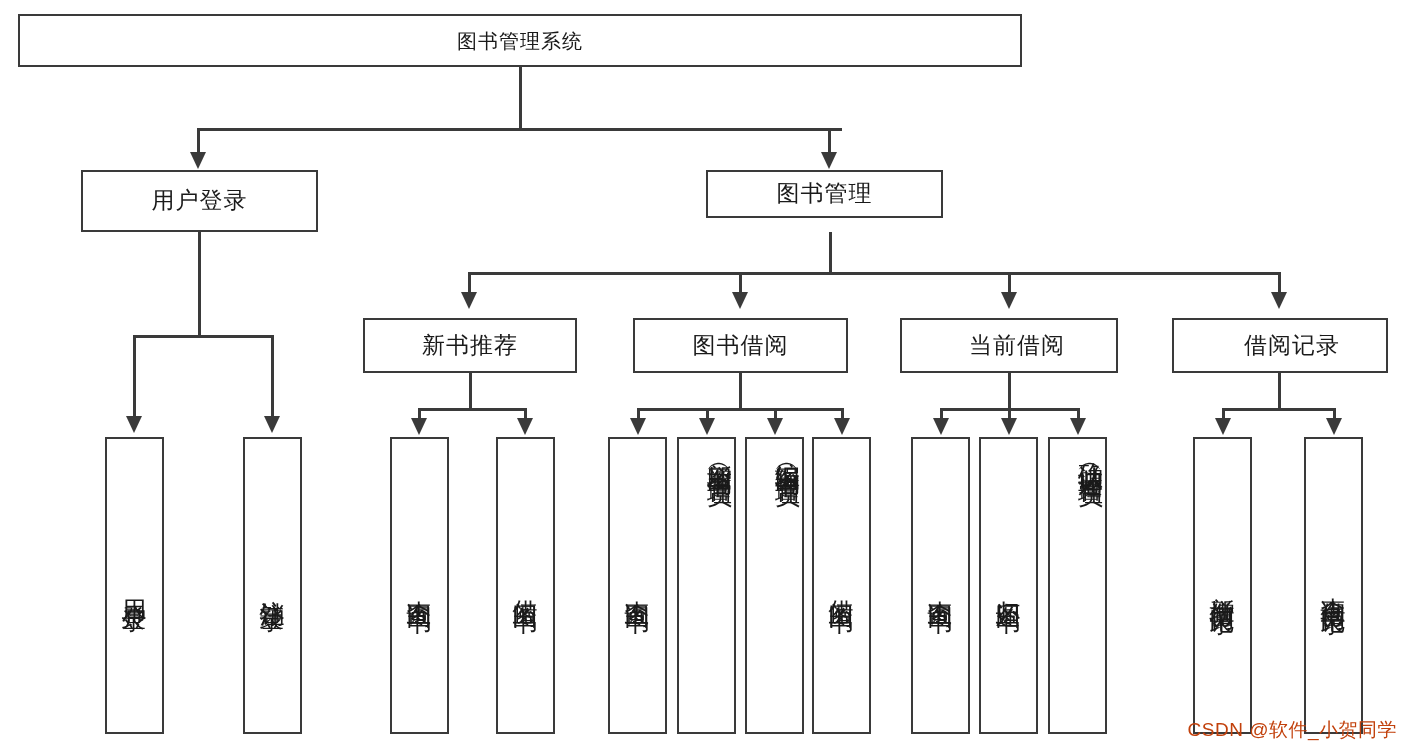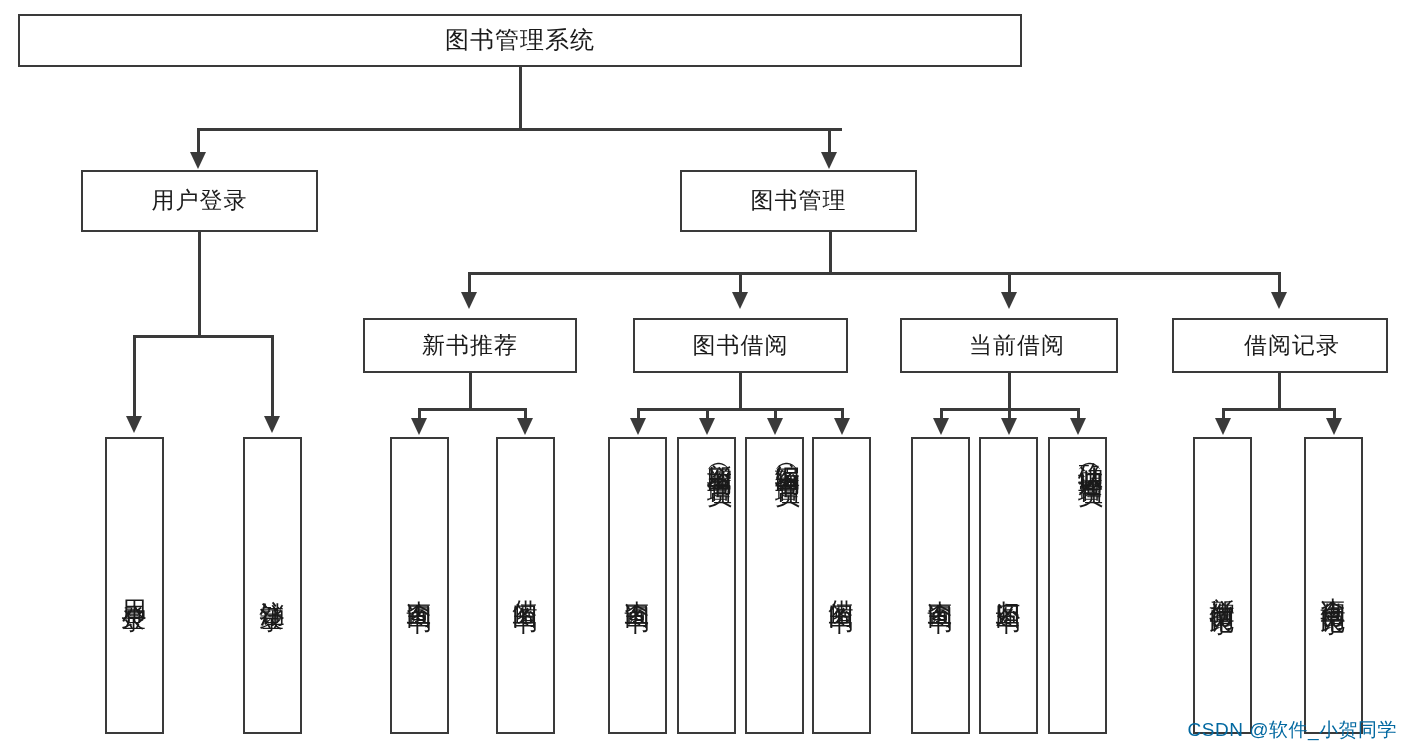--- a/index.html
+++ b/index.html
@@ -23,21 +23,21 @@
     align-items:center;
     justify-content:center;
     color:#1a1a1a;
     letter-spacing:1px;
   }
   .node.horiz{
     font-size:23px;
     line-height:1.1;
   }
   .node.root{
-    font-size:24px;
+    font-size:20px;
   }
   
   .node.vert{
     writing-mode:vertical-rl;
     text-orientation:upright;
     font-size:25px;
     line-height:1.12;
     align-items:flex-start;
     justify-content:flex-start;
     padding-top:4px;
@@ -65,21 +65,21 @@
     border-left:8px solid transparent;
     border-right:8px solid transparent;
     border-top:17px solid #3a3a3a;
   }
   
   #watermark{
     position:absolute;
     right:8px;
     bottom:4px;
     font-size:19px;
-    color:#0369a1;
+    color:#c2410c;
     letter-spacing:0.5px;
     white-space:nowrap;
     font-family:"Liberation Sans","DejaVu Sans",sans-serif;
     margin-left:41px;
   }
 </style>
 </head>
 <body>
 
 <div id="diagram">
@@ -90,21 +90,21 @@
 
   <div class="hline" style="left:197px;top:128px;width:645px;"></div>
 
   <div class="vline" style="left:197px;top:128px;height:27px;"></div>
   <div class="arrow" style="left:190px;top:152px;"></div>
   <div class="vline" style="left:828px;top:128px;height:27px;"></div>
   <div class="arrow" style="left:821px;top:152px;"></div>
 
   <div class="node horiz" style="left:81px;top:170px;width:237px;height:62px;">用户登录</div>
 
-  <div class="node horiz" style="left:680px;top:170px;width:237px;height:62px;">图书管理</div>
+  <div class="node horiz" style="left:706px;top:170px;width:237px;height:48px;">图书管理</div>
 
   <div class="vline" style="left:198px;top:232px;height:103px;"></div>
   <div class="hline" style="left:133px;top:335px;width:140px;"></div>
   <div class="vline" style="left:133px;top:335px;height:83px;"></div>
   <div class="arrow" style="left:126px;top:416px;"></div>
   <div class="vline" style="left:271px;top:335px;height:83px;"></div>
   <div class="arrow" style="left:264px;top:416px;"></div>
 
   <div class="vline" style="left:829px;top:232px;height:40px;"></div>
   <div class="hline" style="left:468px;top:272px;width:812px;"></div>

